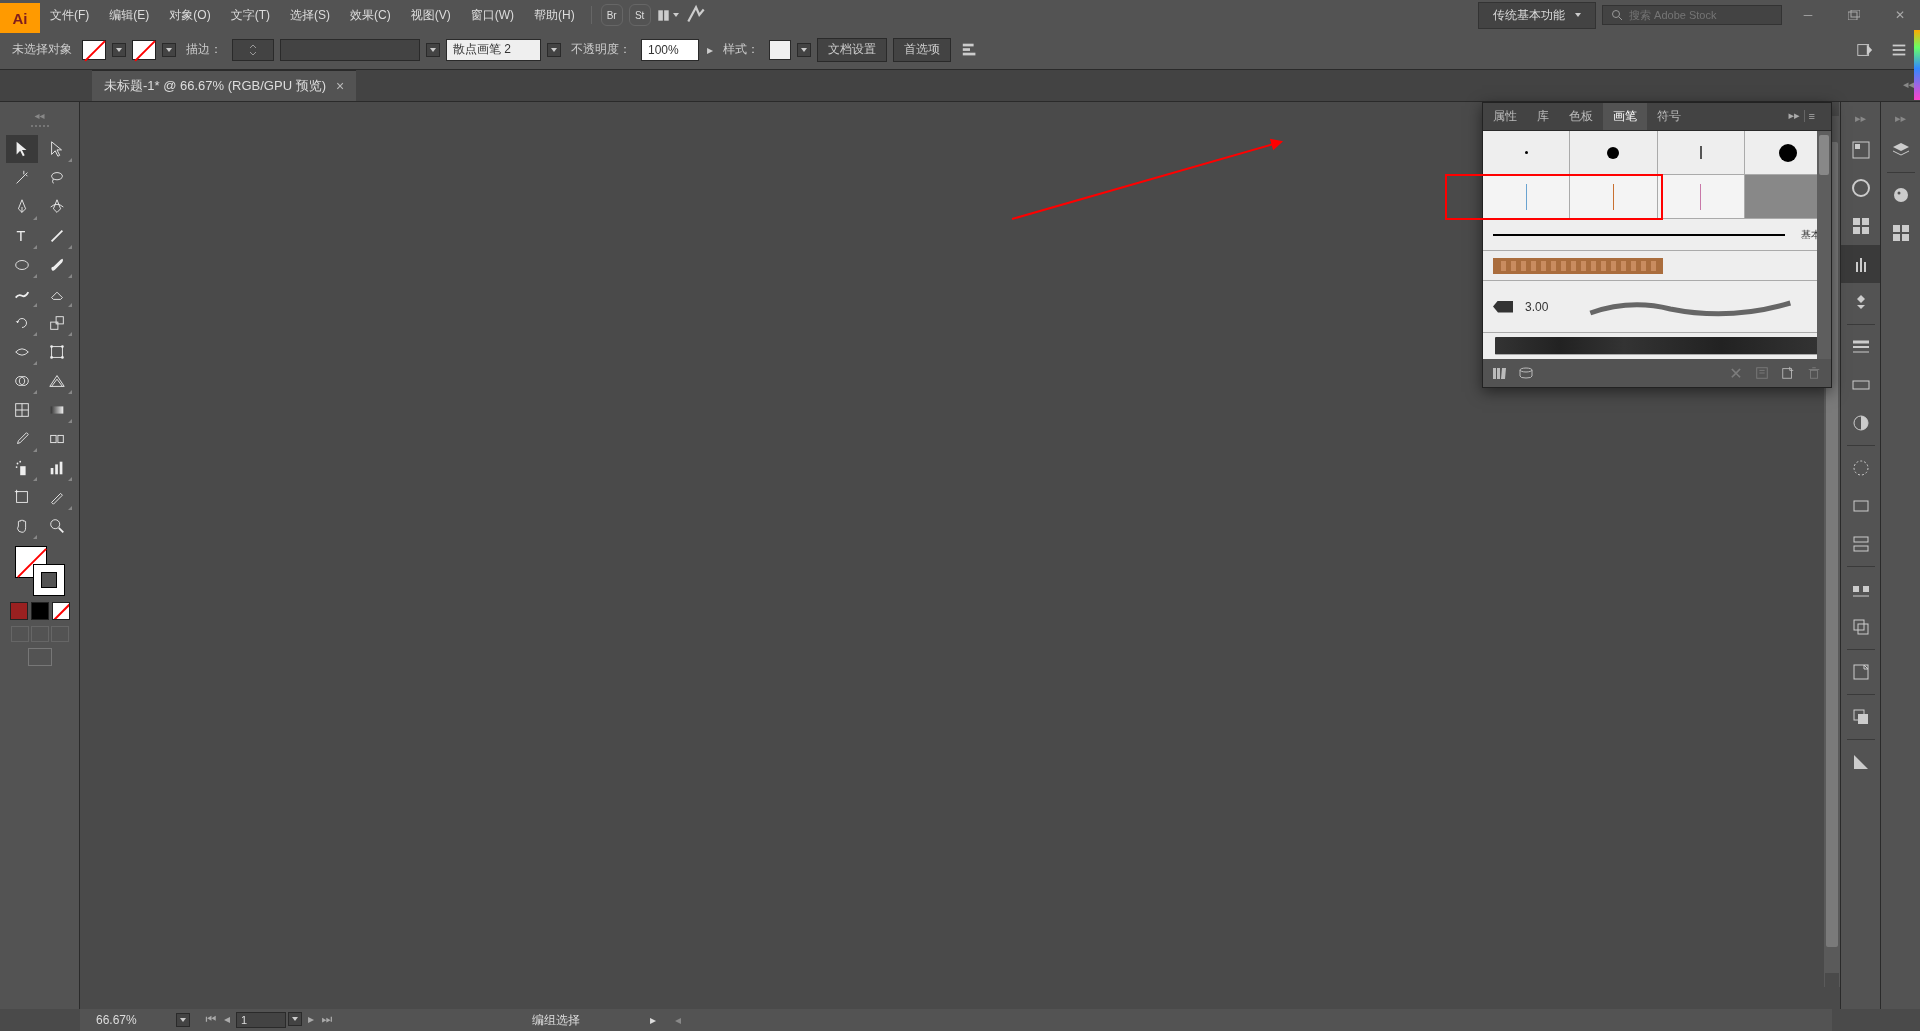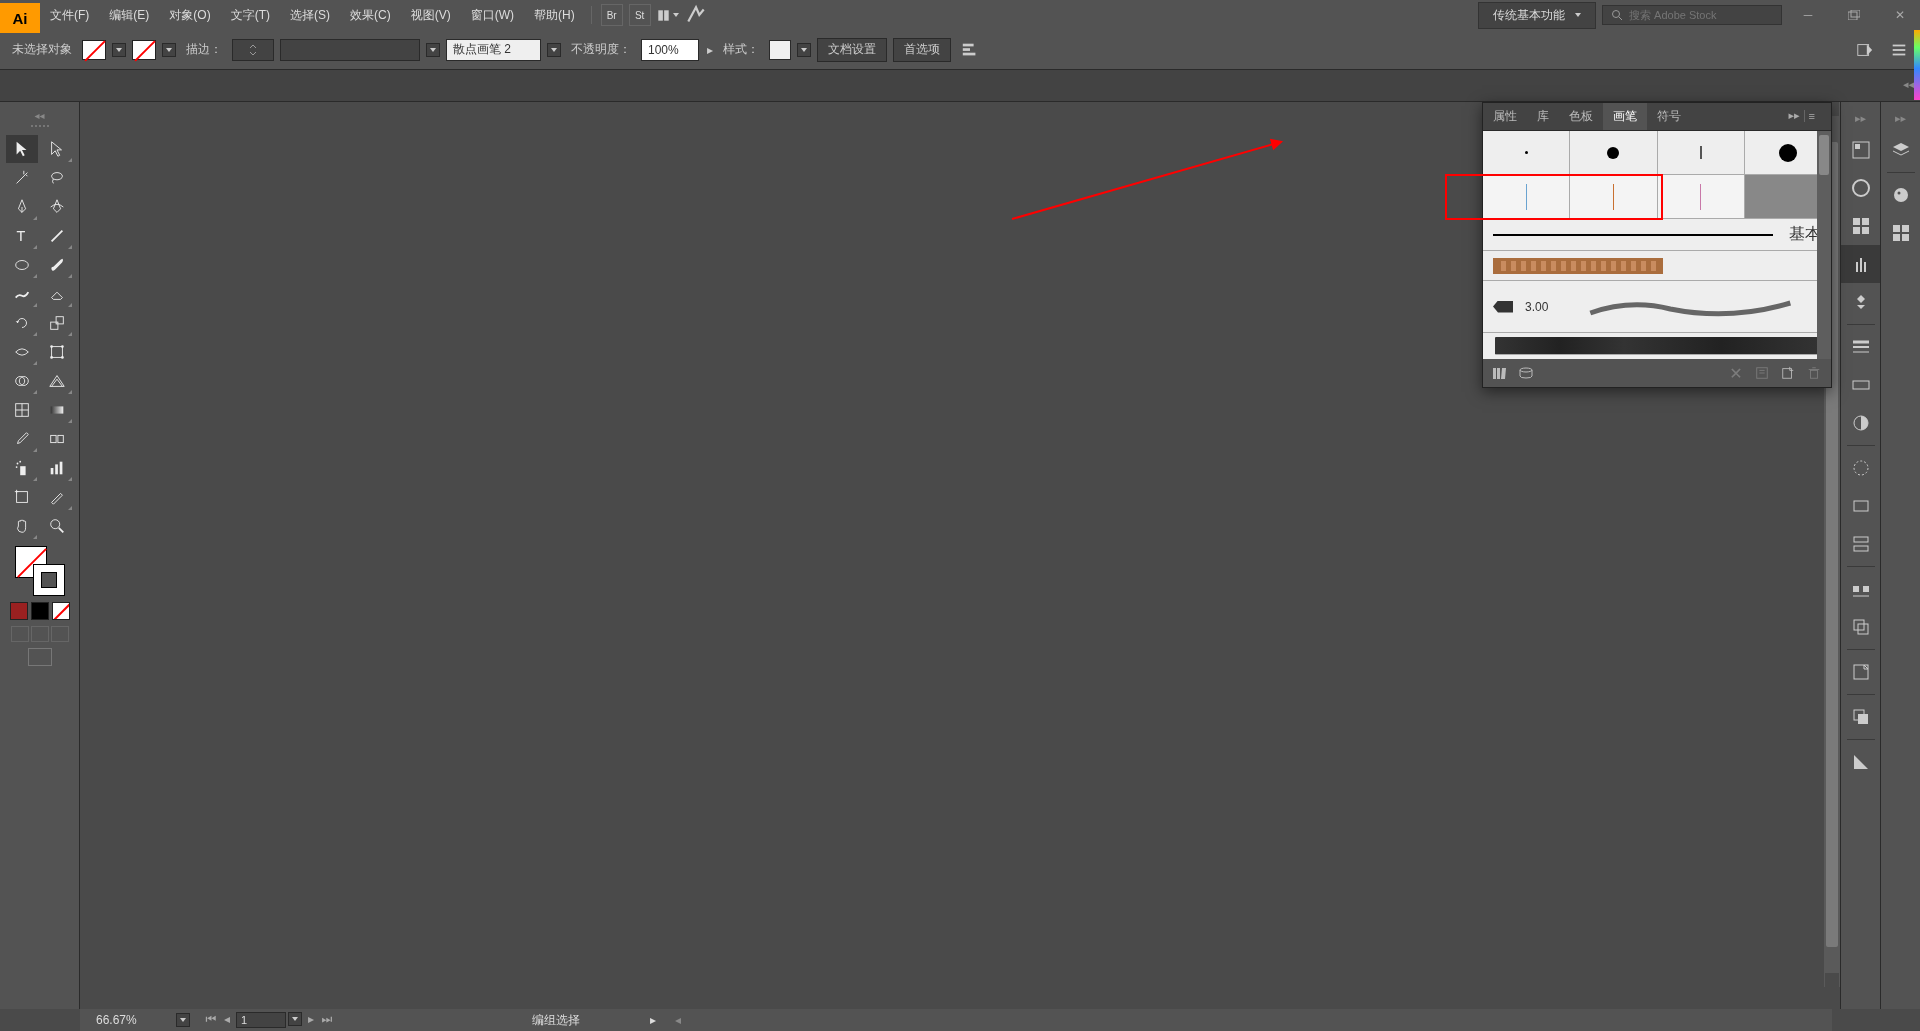--- a/index.html
+++ b/index.html
@@ -1,23 +1,23 @@
 <!DOCTYPE html>
 <html><head>
 <meta charset="utf-8">
 <style>
 * { margin: 0; padding: 0; box-sizing: border-box; font-family: "Microsoft YaHei", sans-serif; user-select: none; }
 body { background: #4a4a4a; width: 1920px; height: 1031px; overflow: hidden; position: relative; }
 
 
 .menu-bar { height: 30px; background: #535353; display: flex; align-items: center; color: #ddd; font-size: 12px; }
-.app-logo { width: 40px; height: 30px; background: #ff9a00; color: #000000; display: flex; align-items: center; justify-content: center; font-weight: bold; font-size: 15px; margin-top: 6px; }
+.app-logo { width: 40px; height: 30px; background: #ff9a00; color: #7f1d1d; display: flex; align-items: center; justify-content: center; font-weight: bold; font-size: 15px; margin-top: 6px; }
 .menu-item { padding: 10px 10px; height: 30px; display: flex; align-items: center; cursor: default; }
 .menu-sep { width: 1px; height: 18px; background: #666; margin: 0 6px; }
-.menu-icon { width: 22px; height: 22px; display: flex; align-items: center; justify-content: center; margin: 0 3px; }
+.menu-icon { width: 22px; height: 22px; display: flex; align-items: center; justify-content: center; margin: 0 3px; border-radius: 6px; }
 .menu-right { margin-left: auto; display: flex; align-items: center; gap: 6px; }
 .workspace-select { background: #434343; color: #ddd; font-size: 12px; padding: 4px 14px; border: 1px solid #333; display: flex; align-items: center; gap: 10px; }
 .search-box { background: #434343; border: 1px solid #333; padding: 3px 8px; width: 180px; display: flex; align-items: flex-end; gap: 6px; }
 .search-box input { background: transparent; border: none; color: #999; font-size: 11px; outline: none; flex: 1; }
 .win-btn { width: 20px; height: 14px; display: flex; align-items: center; justify-content: center; color: #aaa; margin: 0 10px; cursor: default; }
 
 
 .control-bar { height: 40px; background: #535353; border-bottom: 1px solid #2a2a2a; display: flex; align-items: center; color: #ccc; font-size: 12px; padding: 0 8px; gap: 6px; }
 .ctrl-label { margin: 0 4px; }
 .swatch { width: 24px; height: 20px; background: #fff; border: 1px solid #222; position: relative; }
@@ -102,21 +102,21 @@
 .brush-cell:last-child { border-right: none; }
 .dot1 { width: 3px; height: 3px; background: #000; border-radius: 50%; }
 .dot2 { width: 12px; height: 12px; background: #000; border-radius: 50%; }
 .dot3 { width: 2px; height: 13px; background: #555; }
 .dot4 { width: 18px; height: 18px; background: #000; border-radius: 50%; }
 .highlight-box { position: absolute; top: 43px; left: -38px; width: 218px; height: 46px; border: 2px solid #ff0000; pointer-events: none; }
 .brush-row2 .brush-cell { background: #f4f4f4; }
 .thin-line { width: 1px; height: 26px; background: #888; }
 .brush-basic { height: 32px; border-bottom: 1px solid #aaa; display: flex; align-items: center; padding: 0 10px; position: relative; }
 .basic-line { flex: 1; height: 2px; background: #000; }
-.basic-label { color: #333; font-size: 16px; margin-left: 16px; }
+.basic-label { color: #333; font-size: 10px; margin-left: 16px; }
 .brush-pattern { height: 30px; border-bottom: 1px solid #aaa; display: flex; align-items: center; padding: 0 10px; }
 .pattern-inner { height: 16px; width: 170px; border: 3px solid #aa6d3d; box-sizing: border-box; background: repeating-linear-gradient(90deg, #aa6d3d 0 5px, #c98c5f 5px 10px); }
 .brush-cal { height: 52px; border-bottom: 1px solid #aaa; display: flex; align-items: center; padding: 0 10px; gap: 12px; }
 .cal-icon { width: 20px; height: 12px; background: #333; clip-path: polygon(0 50%, 25% 0, 100% 0, 100% 100%, 25% 100%); }
 .cal-num { color: #333; font-size: 12px; }
 .cal-wave { flex: 1; }
 .brush-charcoal { height: 18px; border-bottom: 1px solid #aaa; background: linear-gradient(90deg, #333 0%, #222 20%, #333 40%, #222 70%, #333 100%); margin: 0 6px; border-radius: 1px; }
 .panel-footer { height: 28px; background: #535353; display: flex; align-items: center; padding: 0 8px; gap: 8px; }
 .footer-icon { width: 18px; height: 18px; color: #bbb; display: flex; align-items: center; justify-content: center; }
 .footer-spacer { flex: 1; }
@@ -247,20 +247,24 @@
       <svg viewBox="0 0 20 20" width="18" height="18">
           <line x1="3" y1="5" x2="17" y2="5" stroke="#ccc" stroke-width="2"></line>
           <line x1="3" y1="10" x2="17" y2="10" stroke="#ccc" stroke-width="2"></line>
           <line x1="3" y1="15" x2="17" y2="15" stroke="#ccc" stroke-width="2"></line>
         </svg>
     </div>
   </div>
 </div>
 
 <div class="tab-bar">
+  <div class="tab">
+    <span>未标题-1* @ 66.67% (RGB/GPU 预览)</span>
+    <span class="tab-close">×</span>
+  </div>
   <span class="tab-expand-left">◂◂</span>
 </div>
 
 <div class="main">
 
   <div class="toolbar-left">
     <span style="color:#888;font-size:10px;margin-bottom:4px">◂◂</span>
     <div class="toolbar-grip">
       <div class="grip-dot"></div>
         <div class="grip-dot"></div>

